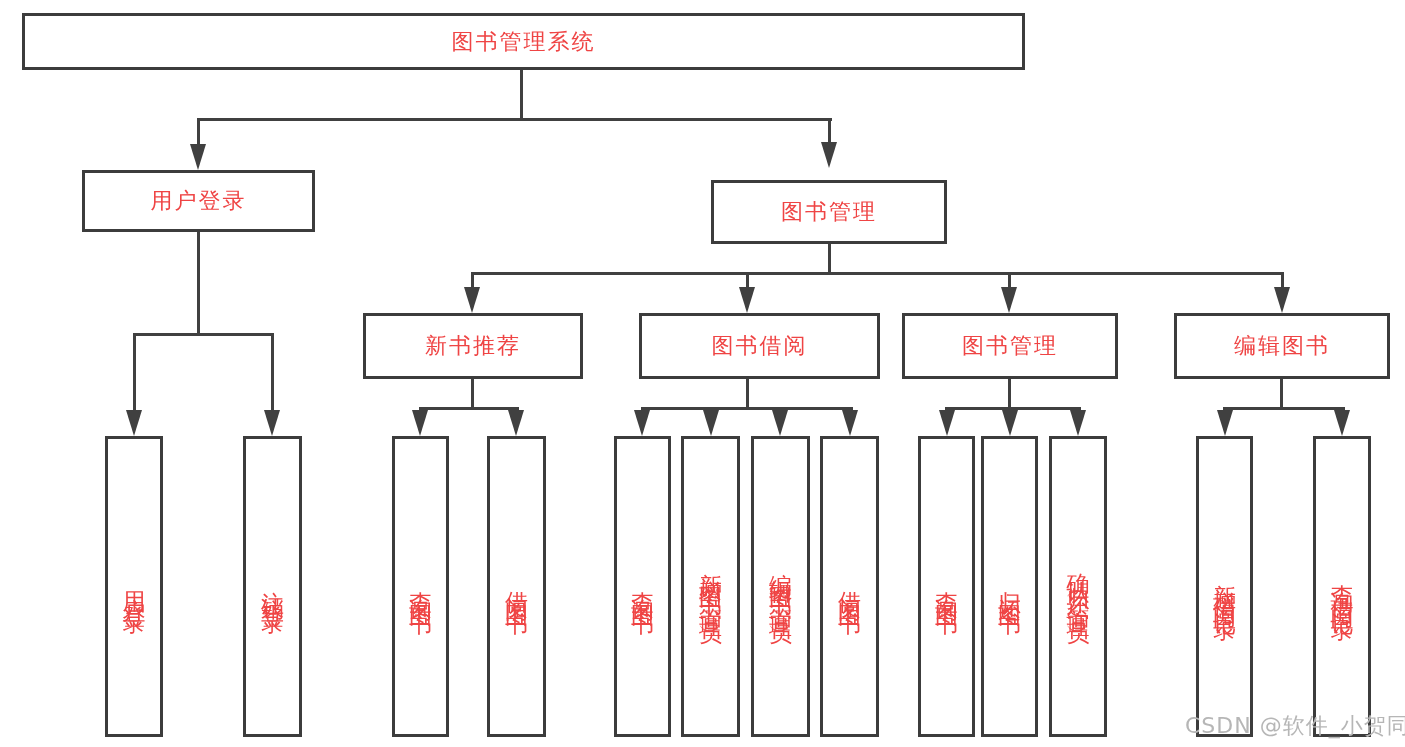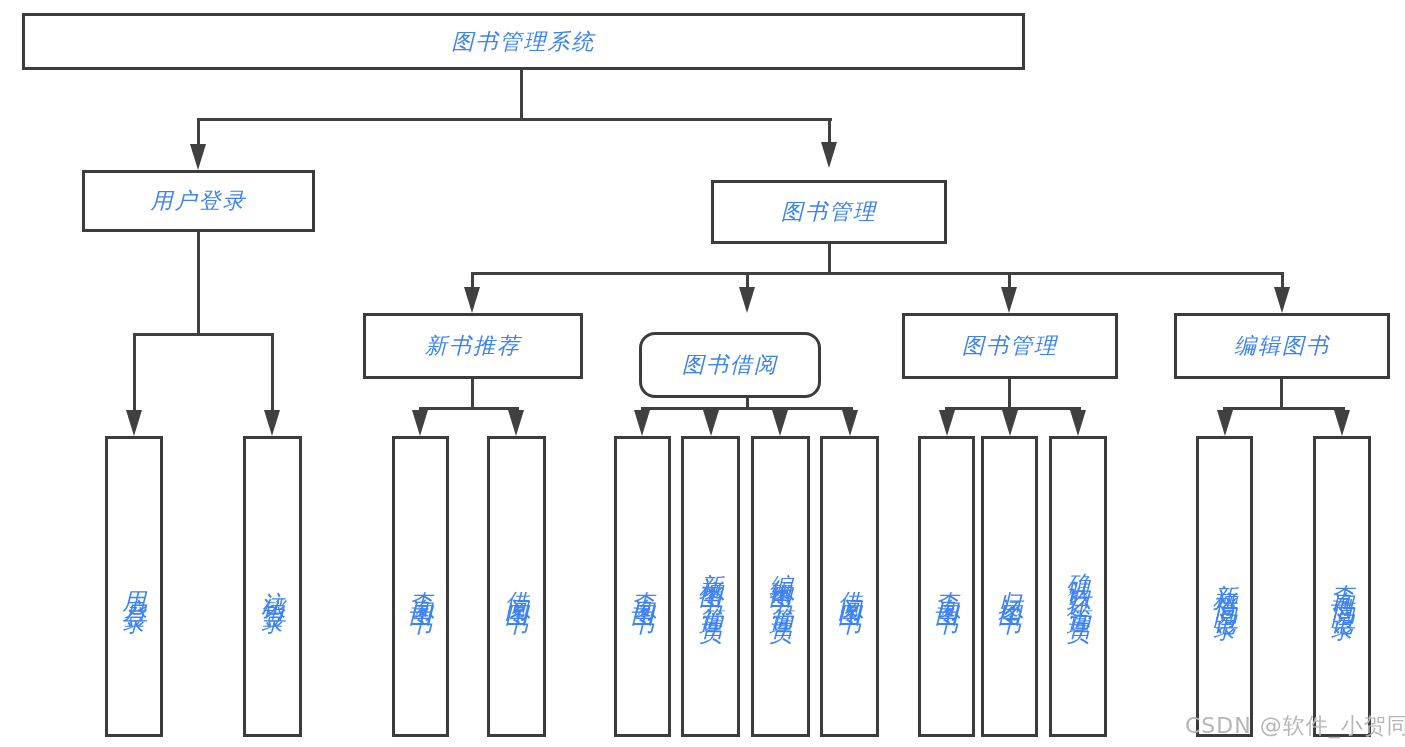--- a/index.html
+++ b/index.html
@@ -5,36 +5,36 @@
   html,body{margin:0;padding:0;background:#fff;}
   .canvas{
     position:relative;width:1405px;height:747px;background:#ffffff;overflow:hidden;
     font-family:"DejaVu Sans","Liberation Sans",sans-serif;
   }
   
   .node{
     position:absolute;box-sizing:border-box;border:3px solid #3c3c3c;background:#fff;
     display:flex;align-items:center;justify-content:center;
   }
-  .node span{font-size:22px;color:#3b82f6;letter-spacing:2px;white-space:nowrap;font-style:italic;}
+  .node span{font-size:22px;color:#ef4444;letter-spacing:2px;white-space:nowrap;}
   .node.v span{
     writing-mode:vertical-rl;text-orientation:mixed;
     font-size:23px;letter-spacing:7px;line-height:1;white-space:normal;
   }
   
   .ln{position:absolute;background:#404040;}
   .ar{position:absolute;width:0;height:0;
       border-left:8px solid transparent;border-right:8px solid transparent;
       border-top:26px solid #404040;}
   
   .b-root{left:22px;top:13px;width:1003px;height:57px;}
   .b-l2a{left:82px;top:170px;width:233px;height:62px;}
   .b-l2b{left:711px;top:168px;width:236px;height:64px;margin-top:12px;}
   .b-l3a{left:363px;top:313px;width:220px;height:66px;}
-  .b-l3b{left:639px;top:332px;width:182px;height:66px;border-radius:16px;}
+  .b-l3b{left:639px;top:313px;width:241px;height:66px;}
   .b-l3c{left:902px;top:313px;width:216px;height:66px;}
   .b-l3d{left:1174px;top:313px;width:216px;height:66px;}
   .leaf{top:436px;height:301px;}
   .b-l4a{left:105px;width:58px;}
   .b-l4b{left:243px;width:59px;}
   .b-l4c{left:392px;width:57px;}
   .b-l4d{left:487px;width:59px;}
   .b-l4e{left:614px;width:57px;}
   .b-l4f{left:681px;width:59px;}
   .b-l4g{left:751px;width:59px;}

